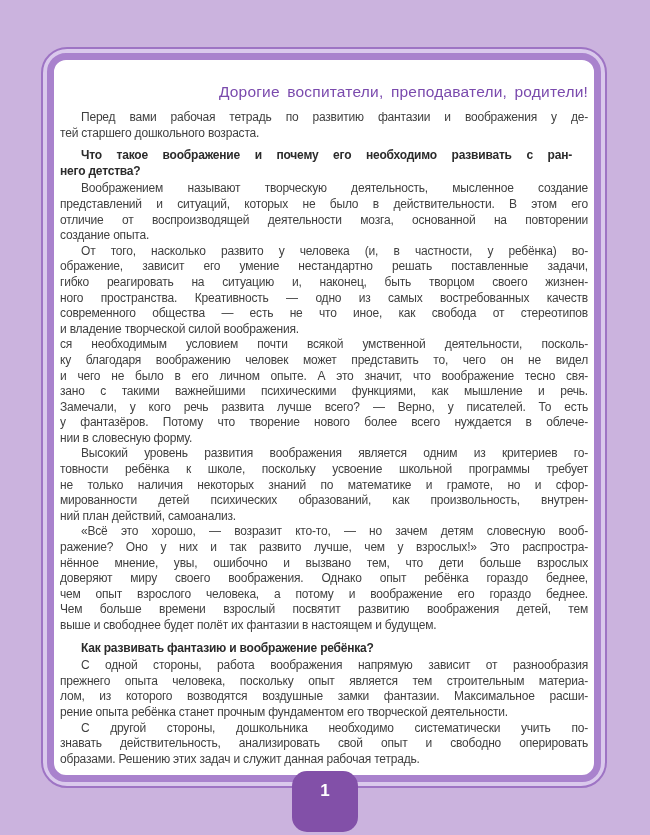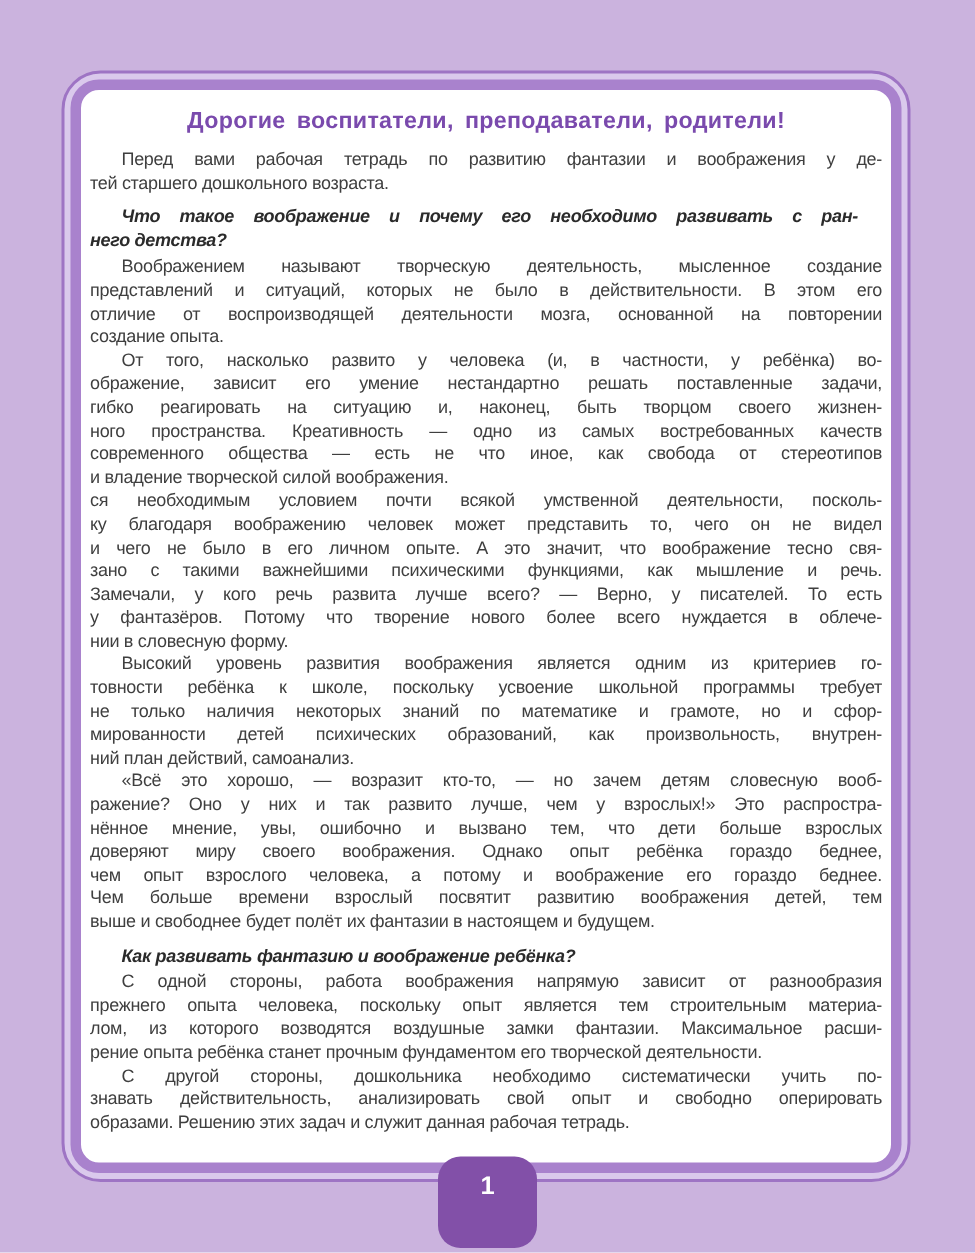--- a/index.html
+++ b/index.html
@@ -27,40 +27,39 @@
     width: 100%;
     height: 100%;
     box-sizing: border-box;
     background: var(--card, #ffffff);
     border: 7px solid var(--frame-thick, #a982cd);
     border-radius: 19px;
     padding: 11px 6px 0 6px;
     overflow: hidden;
   }
   .title {
-    margin: 1px 0 10px 0;
-    text-align: center;
+    margin: 12px 0 10px 0;
+    text-align: right;
     font-size: 15.5px;
     line-height: 17px;
-    font-weight: 700;
+    font-weight: 400;
     letter-spacing: 0.2px;
     word-spacing: 3px;
     color: var(--title, #7a4aad);
   }
   .flow {
     color: var(--body-text, #3f3f3f);
     font-size: 12px;
     letter-spacing: -0.2px;
   }
   .block { margin: 0; }
   .block-h {
     margin: 7px 16px 2px 0;
     font-weight: 700;
     color: var(--heading-text, #2b2b2b);
-    font-style: italic;
   }
   .line {
     line-height: 15.6px;
     text-align: justify;
     text-align-last: justify;
     text-justify: inter-word;
     white-space: normal;
   }
   .line.last { text-align-last: left; }
   .line.indent { text-indent: 21px; }

